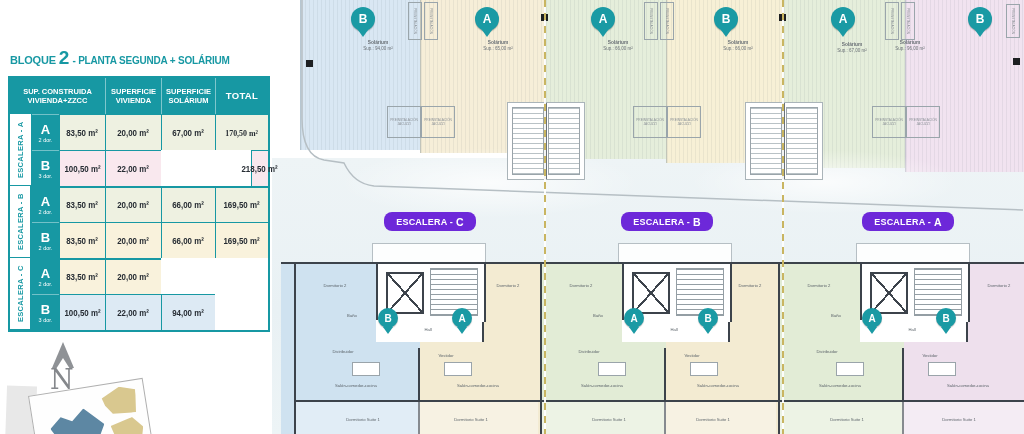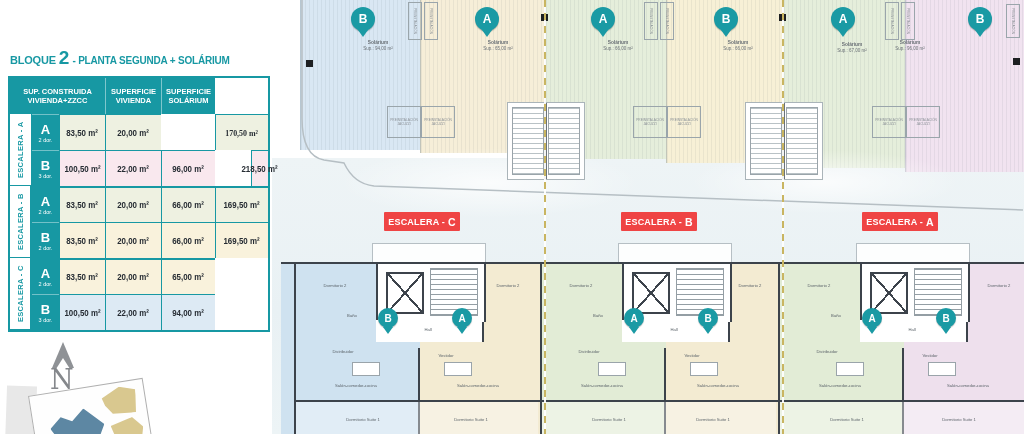--- a/index.html
+++ b/index.html
@@ -36,21 +36,21 @@
   
   .pin{position:absolute;width:24px;height:24px;border-radius:50%;background:#1a9aa4;color:#fff;
        font-weight:bold;font-size:12px;display:flex;align-items:center;justify-content:center;z-index:6;
        box-shadow:0 1px 1px rgba(0,0,0,.25);}
   .pin::after{content:"";position:absolute;left:50%;bottom:-6px;transform:translateX(-50%);
        border:5px solid rgba(0,0,0,0);border-top:7px solid #1a9aa4;border-bottom:0;}
   .pin.sm{width:20px;height:20px;font-size:10px;}
   
   .vdash{position:absolute;top:0;bottom:0;width:2px;z-index:8;
          background:repeating-linear-gradient(180deg,#c9b561 0 7px,rgba(255,255,255,.92) 7px 13px);}
-  .pill{position:absolute;height:19px;width:76px;border-radius:1px;background:#ef4444;color:#fff;
+  .pill{position:absolute;height:19px;width:92px;border-radius:8px;background:#6d28d9;color:#fff;
         display:flex;align-items:center;justify-content:center;font-size:9px;font-weight:bold;z-index:9;
         letter-spacing:.2px;}
   .pill .big{font-size:10.5px;margin-left:3px;}
   
   .module{position:absolute;top:262px;width:246px;height:172px;z-index:3;}
   .m-b{width:238px;} .m-a{width:260px;}
   .porch{position:absolute;left:78px;top:-19px;width:112px;height:19px;background:#fdfefe;
          border:1px solid #b6bfc4;border-bottom:none;}
   .apt{position:absolute;}
   .apt-lu{left:0;top:0;width:82px;height:80px;border:2.5px solid var(--wall);border-bottom:none;}
@@ -364,47 +364,50 @@
       <span>VIVIENDA+ZZCC</span>
     </div>
     <div class="th" style="grid-column:4;grid-row:1;">
       <span>SUPERFICIE</span>
       <span>VIVIENDA</span>
     </div>
     <div class="th" style="grid-column:5;grid-row:1;">
       <span>SUPERFICIE</span>
       <span>SOLÁRIUM</span>
     </div>
+    <div class="th total" style="grid-column:6;grid-row:1;">
+      <span>TOTAL</span>
+    </div>
 
     <div class="esc" style="grid-row:2/span 2;">ESCALERA - A</div>
     <div class="badge" style="grid-row:2;">
         <span class="u">A</span>
         <span class="d">2 dor.</span>
       </div>
     <div class="td bg-g" style="grid-column:3;grid-row:2;">
         <span class="num">83,50 m²</span>
       </div>
     <div class="td bg-g" style="grid-column:4;grid-row:2;">
         <span class="num">20,00 m²</span>
       </div>
+    <div class="td bg-g" style="grid-column:5;grid-row:2;">
+        <span class="num">67,00 m²</span>
+      </div>
     <div class="td bg-g" style="grid-column:6;grid-row:2;font-family:Liberation Serif, serif;">
         <span class="num">170,50 m²</span>
       </div>
     <div class="badge" style="grid-row:3;">
         <span class="u">B</span>
         <span class="d">3 dor.</span>
       </div>
     <div class="td bg-p" style="grid-column:3;grid-row:3;">
         <span class="num">100,50 m²</span>
       </div>
     <div class="td bg-p" style="grid-column:4;grid-row:3;">
         <span class="num">22,00 m²</span>
-      </div>
-    <div class="td bg-p" style="grid-column:5;grid-row:3;">
-        <span class="num">96,00 m²</span>
       </div>
     <div class="td bg-p" style="grid-column:6;grid-row:3;margin-left:36px;">
         <span class="num">218,50 m²</span>
       </div>
 
     <div class="esc sep" style="grid-row:4/span 2;">ESCALERA - B</div>
     <div class="badge sep" style="grid-row:4;">
         <span class="u">A</span>
         <span class="d">2 dor.</span>
       </div>
@@ -440,23 +443,20 @@
     <div class="esc sep" style="grid-row:6/span 2;">ESCALERA - C</div>
     <div class="badge sep" style="grid-row:6;">
         <span class="u">A</span>
         <span class="d">2 dor.</span>
       </div>
     <div class="td bg-c sep" style="grid-column:3;grid-row:6;">
         <span class="num">83,50 m²</span>
       </div>
     <div class="td bg-c sep" style="grid-column:4;grid-row:6;">
         <span class="num">20,00 m²</span>
-      </div>
-    <div class="td bg-c sep" style="grid-column:5;grid-row:6;">
-        <span class="num">65,00 m²</span>
       </div>
     <div class="badge" style="grid-row:7;">
         <span class="u">B</span>
         <span class="d">3 dor.</span>
       </div>
     <div class="td bg-bl" style="grid-column:3;grid-row:7;">
         <span class="num">100,50 m²</span>
       </div>
     <div class="td bg-bl" style="grid-column:4;grid-row:7;">
         <span class="num">22,00 m²</span>

